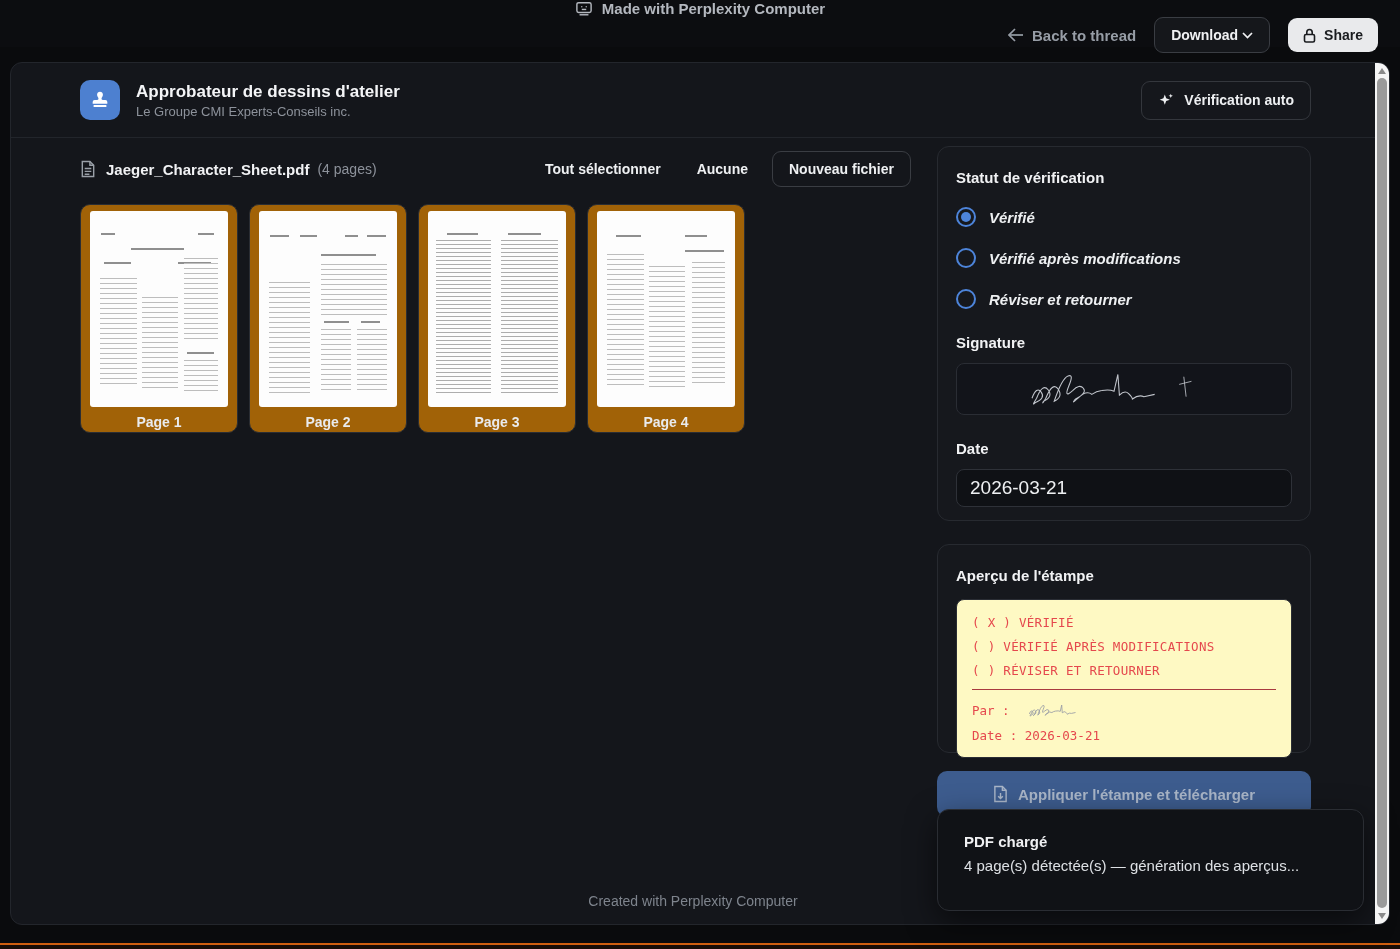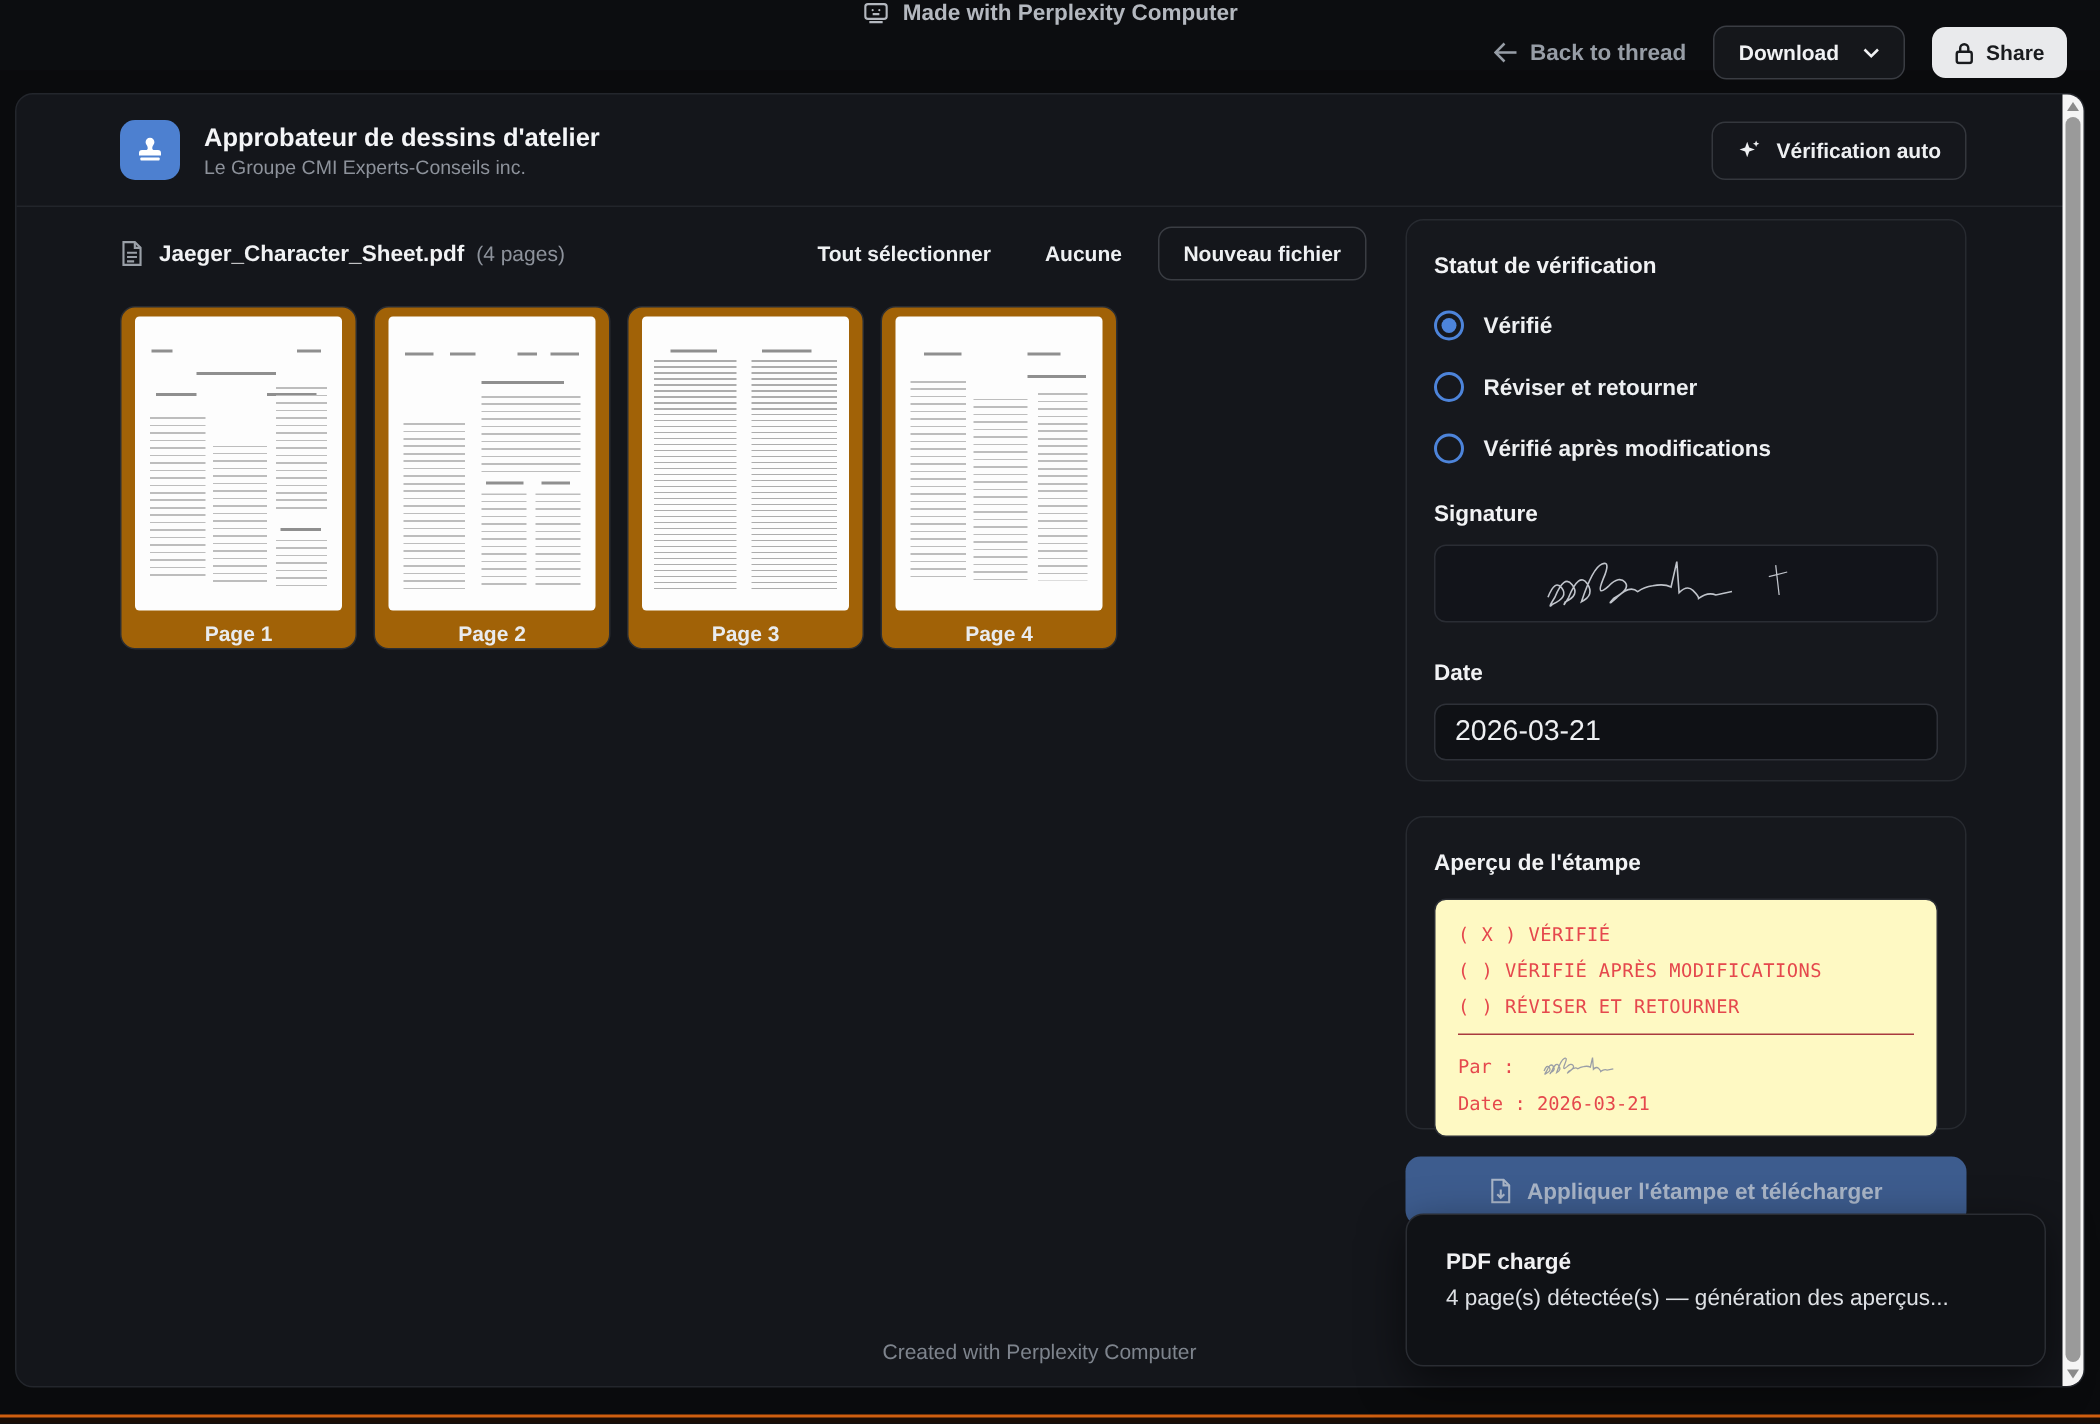--- a/index.html
+++ b/index.html
@@ -10,21 +10,21 @@
     font-family:"Liberation Sans", sans-serif;
   }
   
   .topbar { position:absolute; top:0; left:0; right:0; height:47px;
     background:#0c0d10; display:flex; align-items:center; padding:0 22px;flex-direction:column; }
   .made-with { display:flex; align-items:center; gap:9px; color:#b4b8bf;
     font-size:15px; font-weight:600; }
   .topbar-right { margin-left:auto; display:flex; align-items:center; gap:18px;text-align:center; }
   .back-link { display:flex; align-items:center; gap:8px; color:#979da6;
     font-size:15px; font-weight:600; cursor:pointer; }
-  .btn-download { display:flex; align-items:center; gap:16px; background:#15171b;
+  .btn-download { display:flex; align-items:center; gap:4px; background:#15171b;
     border:1px solid #3a3d43; border-radius:9px; padding:9px 16px;
     color:#f0f1f3; font-size:14px; font-weight:700; cursor:pointer; }
   .btn-share { display:flex; align-items:center; gap:8px; background:#e9eaec;
     border-radius:9px; padding:9px 15px; color:#191b1e; font-size:14px;
     font-weight:700; cursor:pointer; }
   
   .panel { position:absolute; top:62px; left:10px; width:1380px; height:863px;
     background:#14161b; border:1px solid #23262c; border-radius:12px; }
   .app-header { position:absolute; top:0; left:0; right:0; height:75px;
     border-bottom:1px solid #22252b; display:flex; align-items:center;
@@ -59,21 +59,21 @@
   .rcol { position:absolute; top:83px; right:78px; width:374px; }
   .card { background:#16181d; border:1px solid #272a30; border-radius:12px;
     padding:22px 18px; }
   .card + .card { margin-top:23px; }
   .card-h { font-size:15px; font-weight:700; color:#f1f2f4; }
   .radio-row { display:flex; align-items:center; gap:13px; margin-top:21px; cursor:pointer; }
   .radio { width:20px; height:20px; border-radius:50%; border:2px solid #4d84da;
     position:relative; flex:none; }
   .radio.sel::after { content:""; position:absolute; inset:3px; background:#4d84da;
     border-radius:50%; }
-  .radio-label { font-size:15px; font-weight:600; color:#eef0f2; }
+  .radio-label { font-size:15px; font-weight:600; color:#eef0f2;font-style:italic; }
   .sig-label, .date-label { font-size:15px; font-weight:700; color:#f1f2f4; margin-top:25px; }
   .sig-box { margin-top:12px; height:52px; background:#12141a; border:1px solid #2a2d34;
     border-radius:8px; display:flex; align-items:center; justify-content:center; }
   .date-input { margin-top:12px; width:100%; height:38px; background:#0f1115;
     border:1px solid #2e3138; border-radius:8px; color:#eef0f2; font-size:19px;
     padding:0 13px; font-family:"Liberation Sans", sans-serif; }
   
   .stamp-box { margin-top:15px; border:1px solid #2a2d34; border-radius:8px;
     background:#fef9c3; padding:15px 15px 14px;
     font-family:"DejaVu Sans Mono", monospace; color:#e5484d; font-size:12.5px; }
@@ -254,25 +254,25 @@
 
     <div class="card" style="height:375px;">
       <div class="card-h">Statut de vérification</div>
 
       <div class="radio-row">
         <span class="radio sel"></span>
         <span class="radio-label">Vérifié</span>
       </div>
       <div class="radio-row">
         <span class="radio"></span>
-        <span class="radio-label">Réviser et retourner</span>
+        <span class="radio-label">Vérifié après modifications</span>
       </div>
       <div class="radio-row">
         <span class="radio"></span>
-        <span class="radio-label">Vérifié après modifications</span>
+        <span class="radio-label">Réviser et retourner</span>
       </div>
 
       <div class="sig-label">Signature</div>
       <div class="sig-box">
         <svg width="230" height="40" viewBox="0 0 300 52" fill="none" stroke="#c0c4cb" stroke-width="1.4">
           <path d="M30,38 q6,-16 12,-8 t-8,14 q-5,5 2,-6 q8,-20 15,-11 t-6,15 q-3,6 3,-4 q9,-22 16,-12 t-5,16 q10,-30 18,-33 q8,-3 1,13 q-7,17 5,6 q9,-9 14,-3 t-10,14 q-7,8 3,-1 q11,-11 18,-5 q6,-4 13,-5 q10,-2 16,1 l5,-22 l2,27 q7,-7 12,-2 t5,7 q8,-6 15,-3 l14,-3"></path>
           <path d="M228,10 l3,26 M222,20 l16,-4" stroke-width="1.1"></path>
         </svg>
       </div>
 

